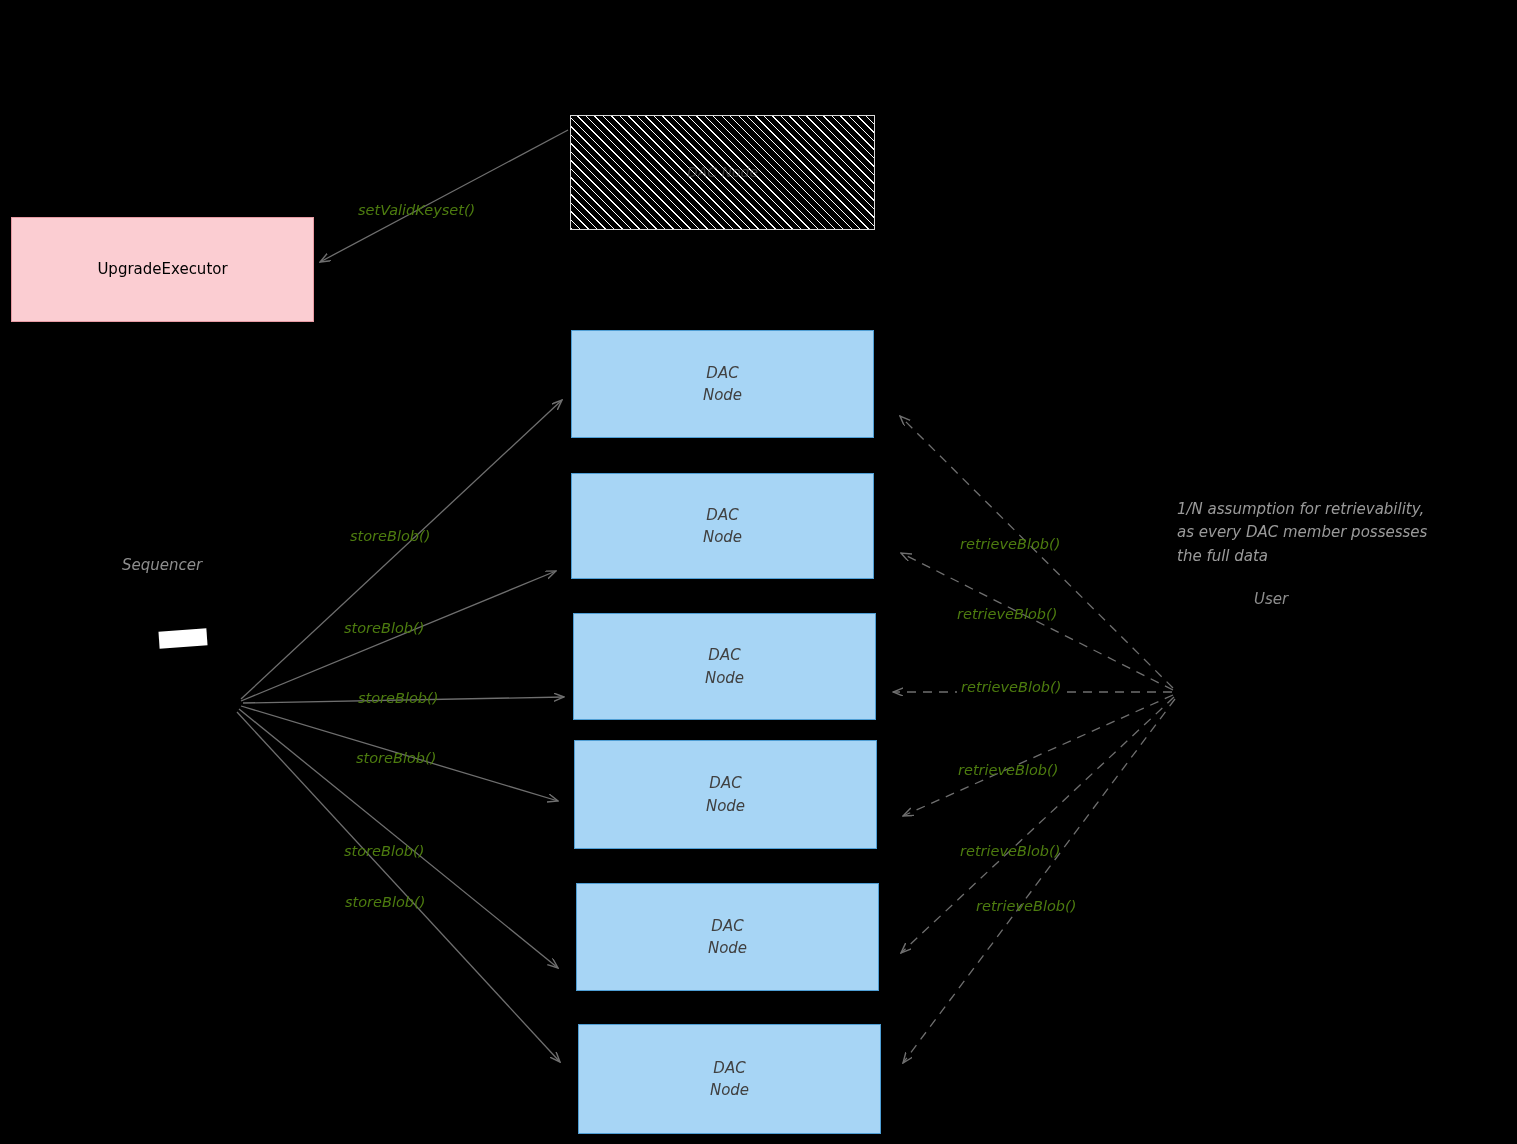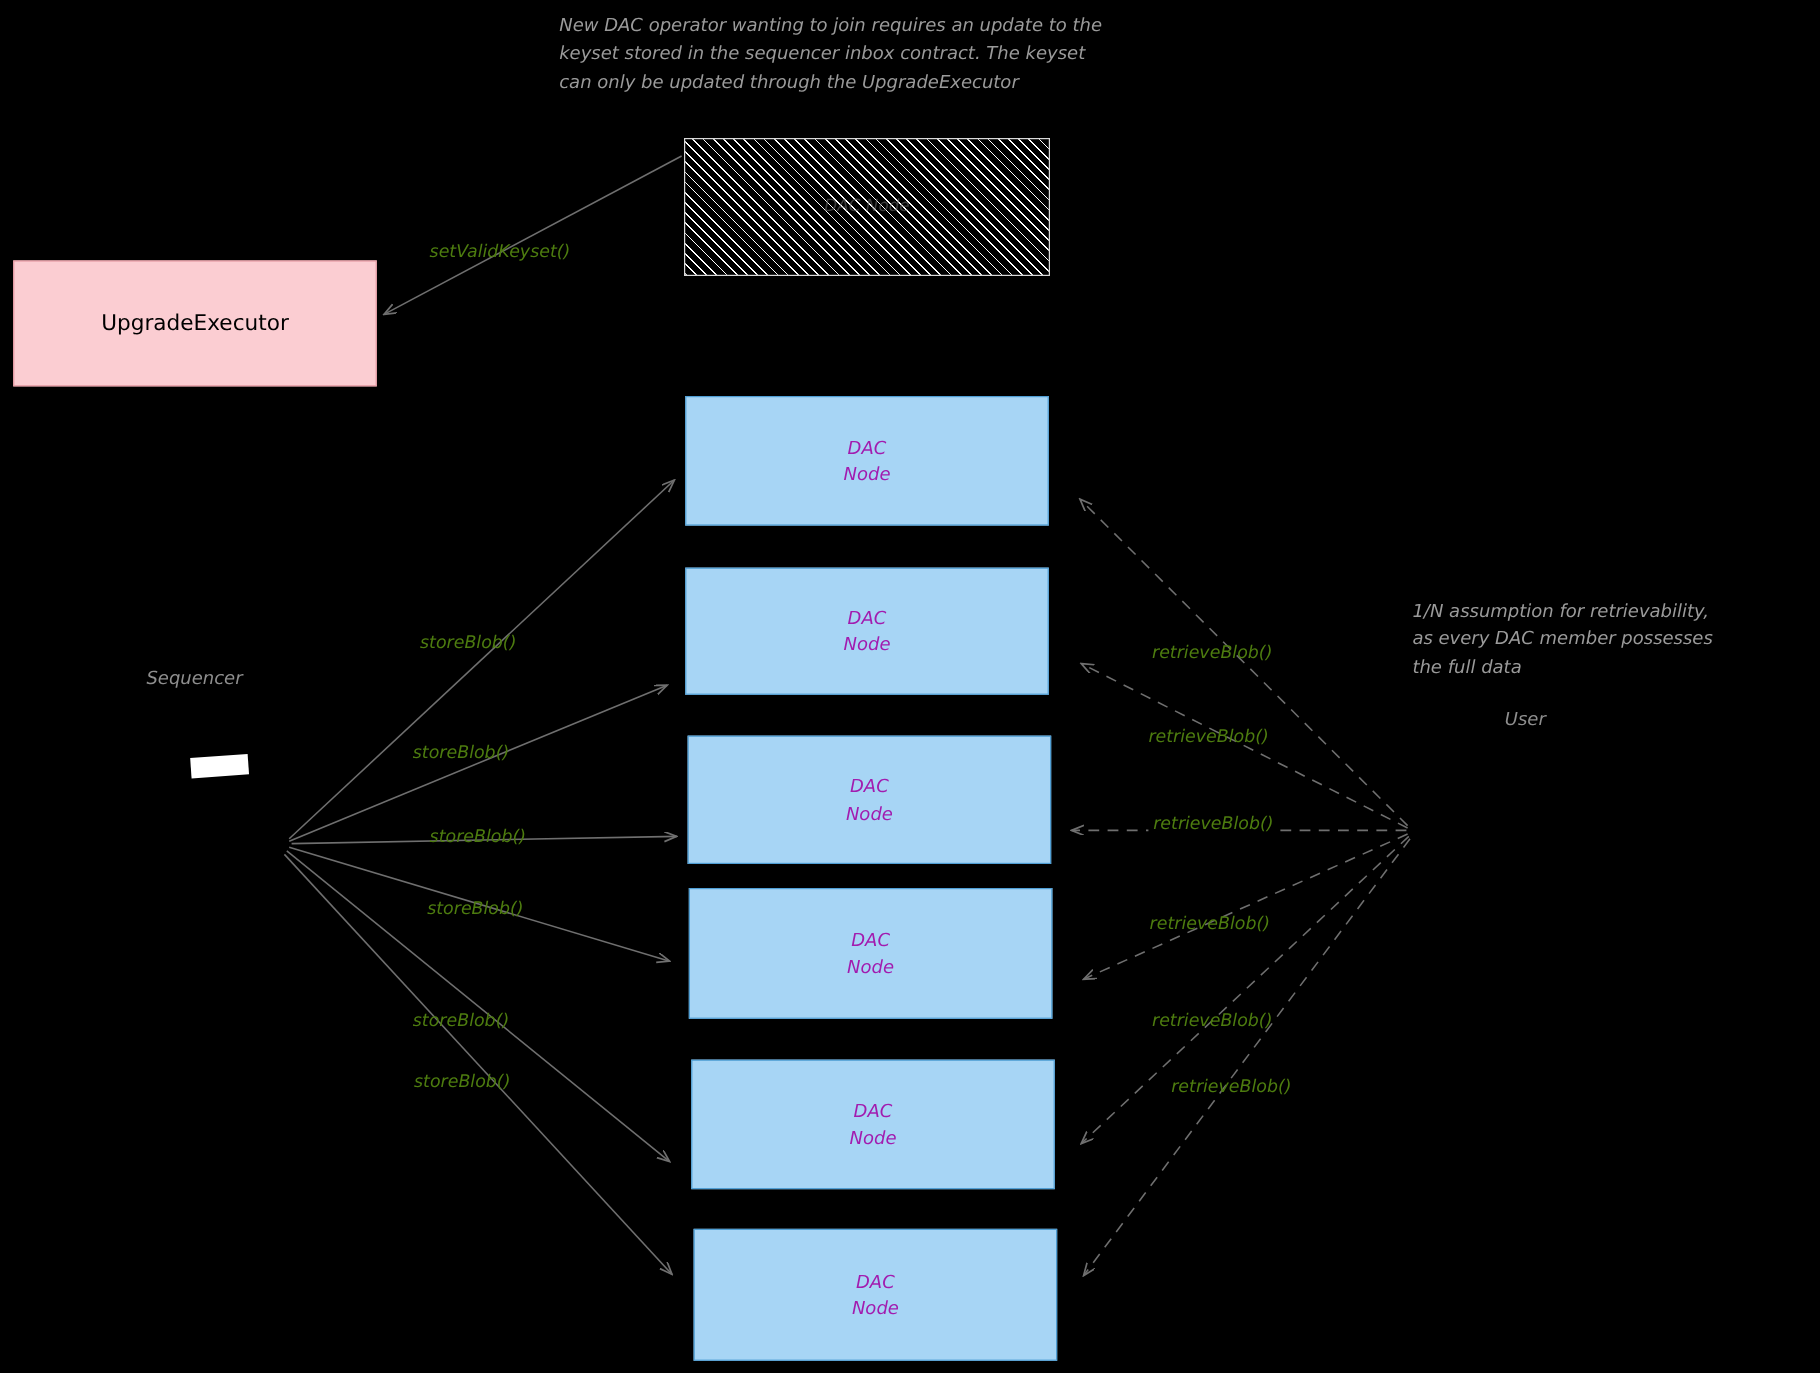--- a/index.html
+++ b/index.html
@@ -28,30 +28,30 @@
     box-sizing: border-box;
     display: flex;
     flex-direction: column;
     align-items: center;
     justify-content: center;
     line-height: 1.5;
   }
   .dac-node {
     background: #a7d5f5;
     border: 1px solid #4f9ed4;
-    color: #a21caf;
+    color: #404040;
     font-size: 15px;
     font-style: italic;
     font-family: "DejaVu Sans", sans-serif;
   }
   .upgrade-box {
     background: #fbcdd2;
     border: 1px solid #e79aa3;
     color: #000000;
-    font-size: 18px;
+    font-size: 15px;
     font-family: "DejaVu Sans", sans-serif;
   }
   .hatch-box {
     border: 1px solid #d9d9d9;
     background-color: #0a0a0a;
     background-image: repeating-linear-gradient(
       45deg,
       #ffffff 0px,
       #ffffff 1px,
       #000000 1px,
@@ -118,23 +118,20 @@
     <path d="M237,712 L560,1062" fill="none" stroke="#6f6f6f" stroke-width="1.3" marker-end="url(#arrowhead)"></path>
 
     <path d="M1173,688 L900,416" fill="none" stroke="#6f6f6f" stroke-width="1.3" stroke-dasharray="9,7" marker-end="url(#arrowhead)"></path>
     <path d="M1173,690 L901,553" fill="none" stroke="#6f6f6f" stroke-width="1.3" stroke-dasharray="9,7" marker-end="url(#arrowhead)"></path>
     <path d="M1172,692 L893,692" fill="none" stroke="#6f6f6f" stroke-width="1.3" stroke-dasharray="9,7" marker-end="url(#arrowhead)"></path>
     <path d="M1173,695 L903,816" fill="none" stroke="#6f6f6f" stroke-width="1.3" stroke-dasharray="9,7" marker-end="url(#arrowhead)"></path>
     <path d="M1174,697 L901,953" fill="none" stroke="#6f6f6f" stroke-width="1.3" stroke-dasharray="9,7" marker-end="url(#arrowhead)"></path>
     <path d="M1175,699 L903,1063" fill="none" stroke="#6f6f6f" stroke-width="1.3" stroke-dasharray="9,7" marker-end="url(#arrowhead)"></path>
   </svg>
 
-  <div class="note" style="left:466px; top:10px; width:640px;">New DAC operator wanting to join requires an update to the
-keyset stored in the sequencer inbox contract. The keyset
-can only be updated through the UpgradeExecutor</div>
 
   <div class="node-box hatch-box" style="left:570px; top:115px; width:305px; height:115px;">
     <span class="hatch-label">DAC Node</span>
   </div>
 
   <div class="node-box upgrade-box" style="left:11px; top:217px; width:303px; height:105px;">
     <span>UpgradeExecutor</span>
   </div>
 
   <div class="edge-label" style="left:358px; top:202px;">setValidKeyset()</div>

